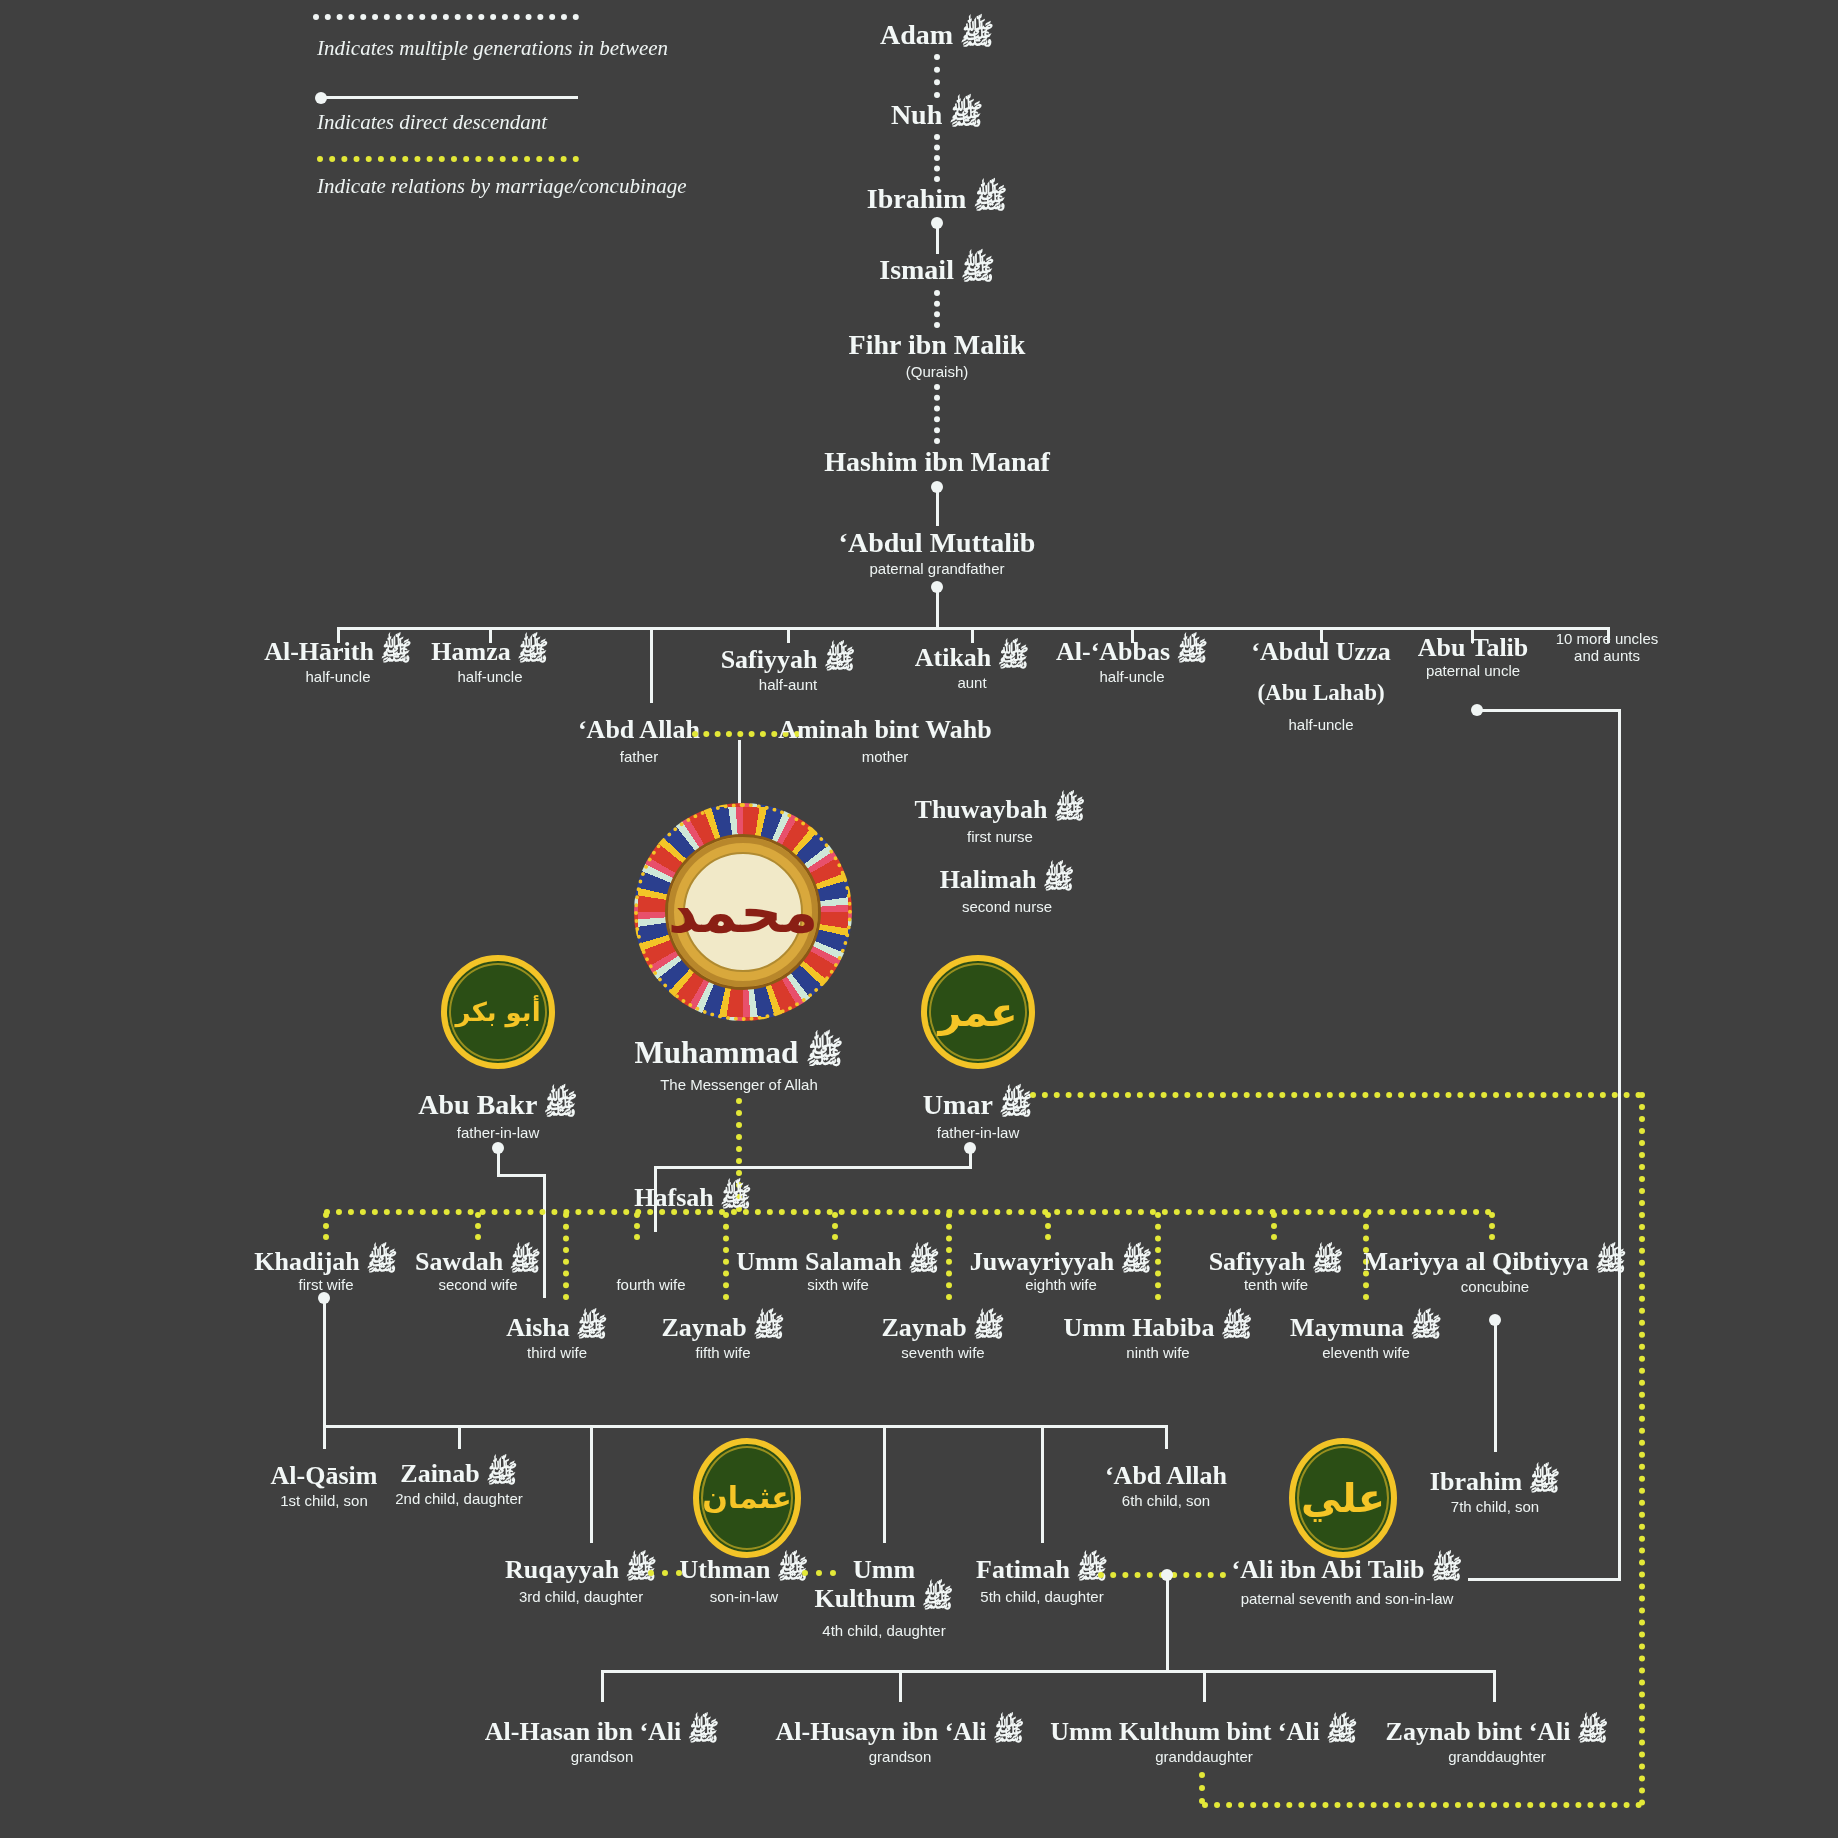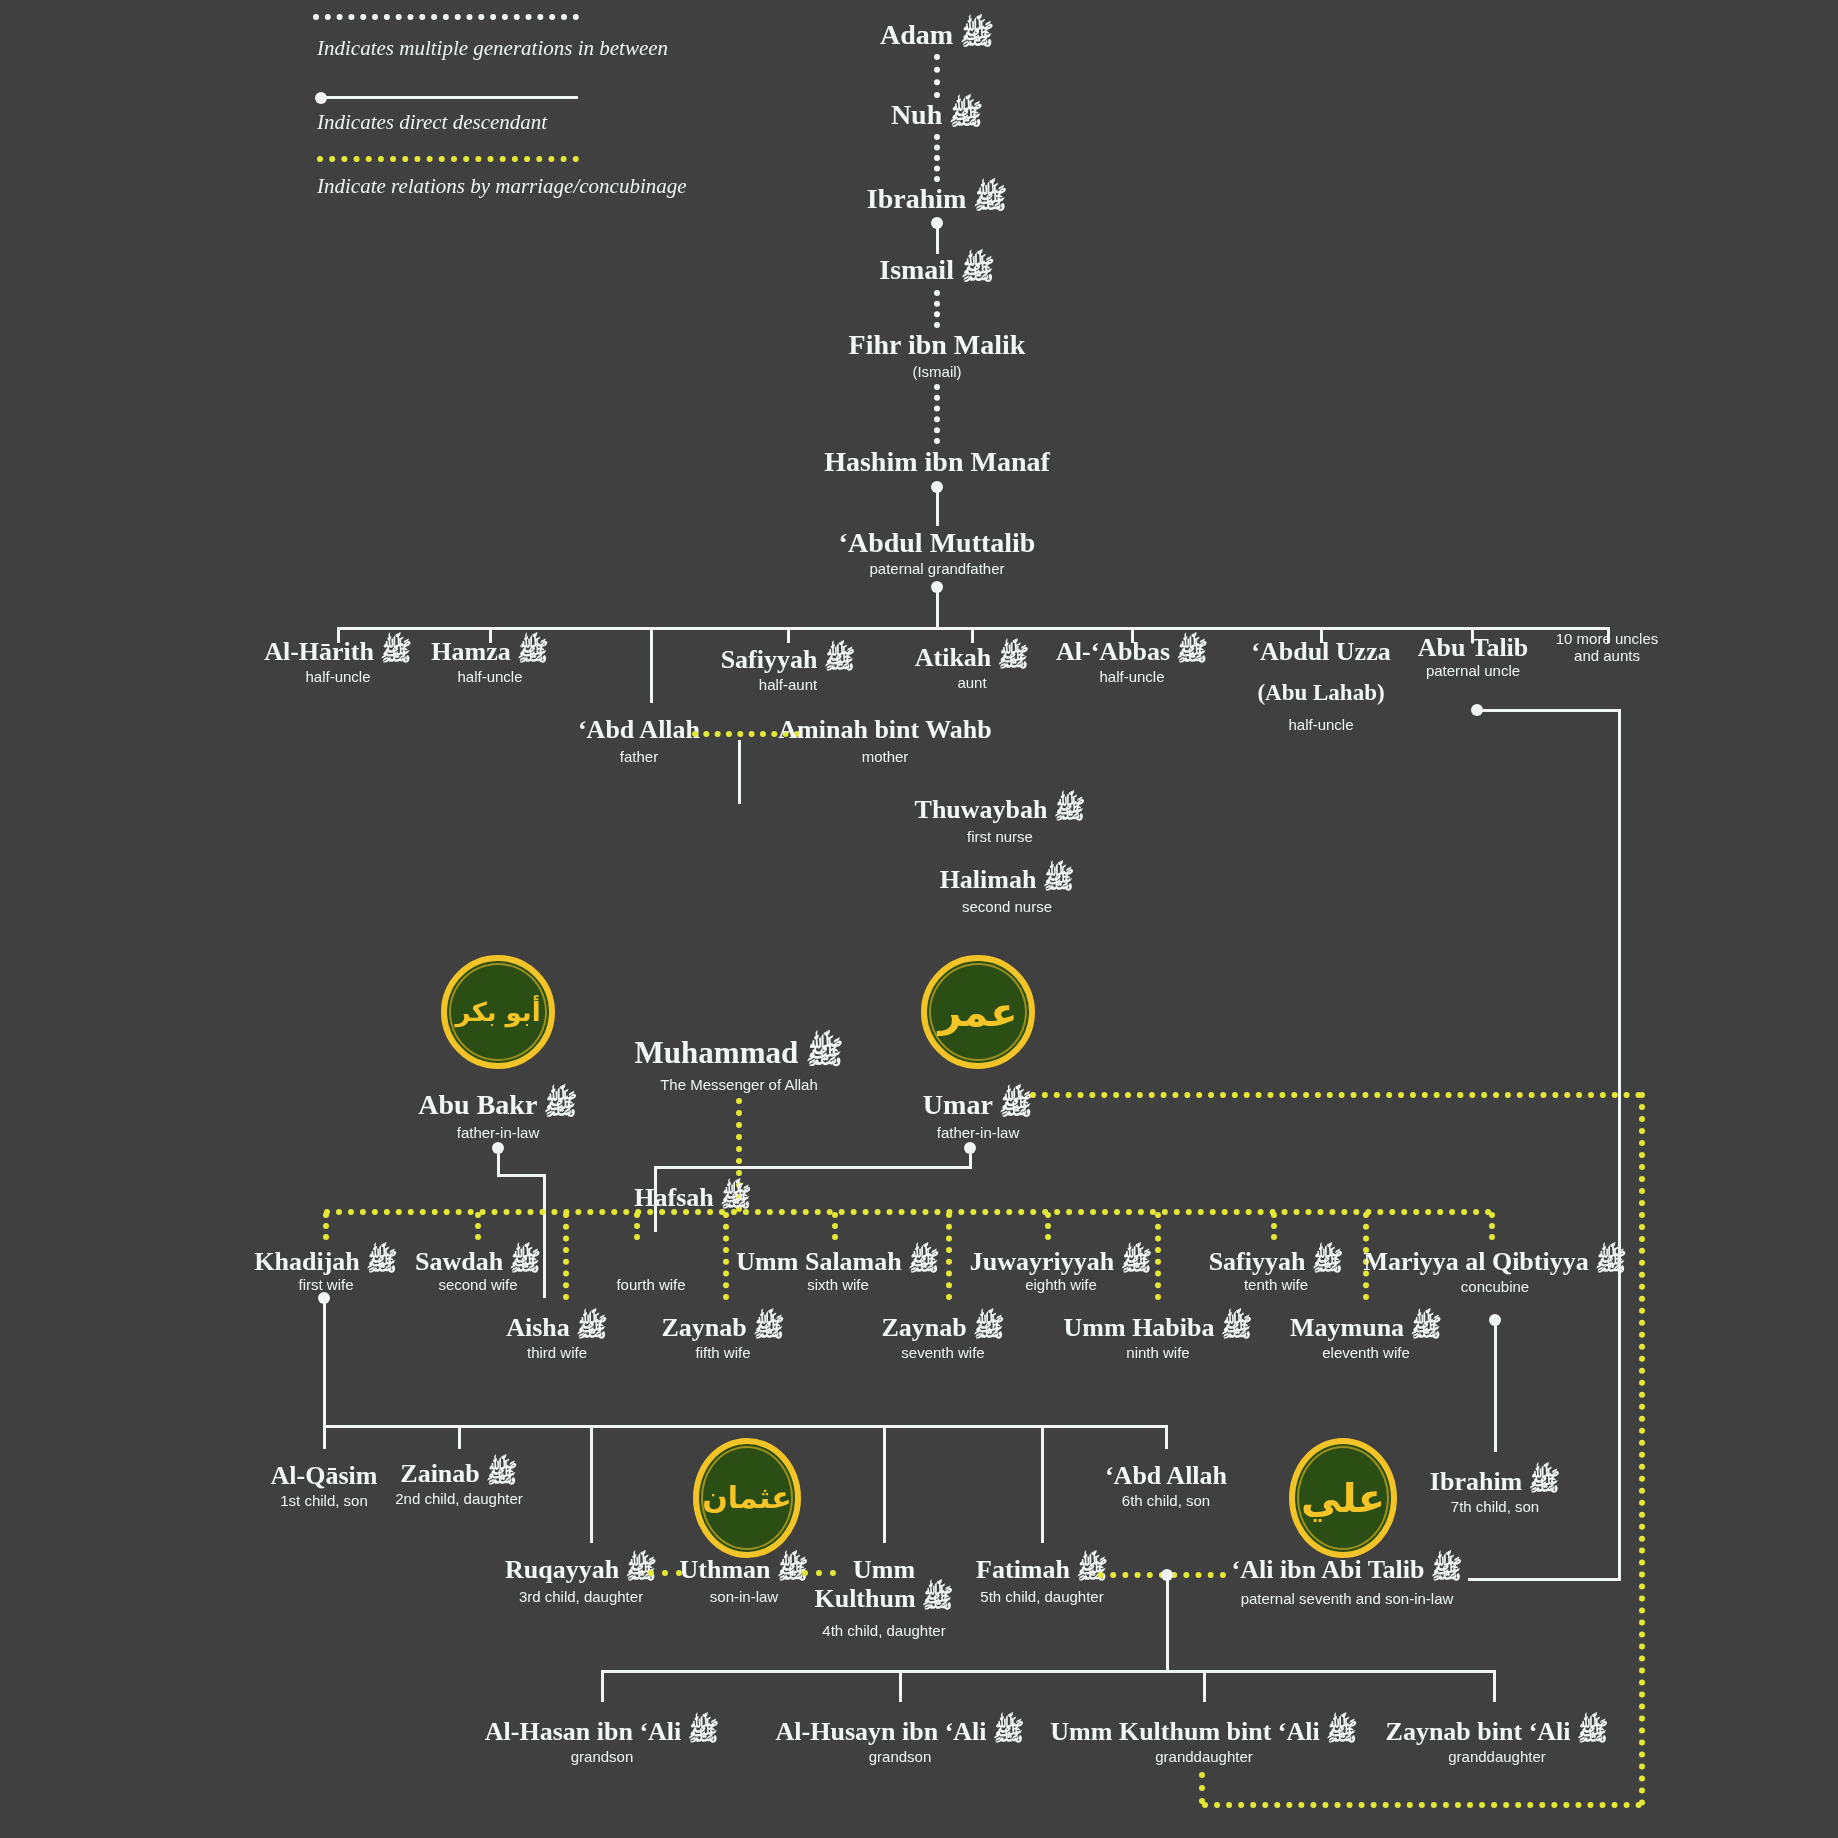--- a/index.html
+++ b/index.html
@@ -54,21 +54,21 @@
   <div class="name lg" style="left:937px;top:20px;">Adam ﷺ</div>
   <div class="dotv" style="left:934px;top:54px;height:44px;"></div>
   <div class="name lg" style="left:937px;top:100px;">Nuh ﷺ</div>
   <div class="dotv" style="left:934px;top:134px;height:48px;"></div>
   <div class="name lg" style="left:937px;top:184px;">Ibrahim ﷺ</div>
   <div class="dot" style="left:937px;top:223px;"></div>
   <div class="vline" style="left:936px;top:220px;height:34px;"></div>
   <div class="name lg" style="left:937px;top:255px;">Ismail ﷺ</div>
   <div class="dotv" style="left:934px;top:290px;height:38px;"></div>
   <div class="name lg" style="left:937px;top:330px;">Fihr ibn Malik</div>
-  <div class="sub" style="left:937px;top:363px;">(Ismail)</div>
+  <div class="sub" style="left:937px;top:363px;">(Quraish)</div>
   <div class="dotv" style="left:934px;top:384px;height:60px;"></div>
   <div class="name lg" style="left:937px;top:447px;">Hashim ibn Manaf</div>
   <div class="dot" style="left:937px;top:487px;"></div>
   <div class="vline" style="left:936px;top:484px;height:42px;"></div>
   <div class="name lg" style="left:937px;top:528px;">ʻAbdul Muttalib</div>
   <div class="sub" style="left:937px;top:560px;">paternal grandfather</div>
   <div class="dot" style="left:937px;top:587px;"></div>
   <div class="vline" style="left:936px;top:584px;height:43px;"></div>
 
   <div class="hline" style="left:338px;top:627px;width:1272px;"></div>
@@ -109,20 +109,27 @@
   <div class="chain-h" style="left:692px;top:731px;width:108px;"></div>
   <div class="name" style="left:885px;top:716px;">Aminah bint Wahb</div>
   <div class="sub" style="left:885px;top:748px;">mother</div>
   <div class="vline" style="left:738px;top:740px;height:64px;"></div>
 
   <div class="name" style="left:1000px;top:796px;">Thuwaybah ﷺ</div>
   <div class="sub" style="left:1000px;top:828px;">first nurse</div>
   <div class="name" style="left:1007px;top:866px;">Halimah ﷺ</div>
   <div class="sub" style="left:1007px;top:898px;">second nurse</div>
 
+  <div class="bigmedal" style="left:634px;top:803px;">
+    <div class="mid">
+      <div class="inner">
+        <span class="ar">محمد</span>
+      </div>
+    </div>
+  </div>
   <div class="name xl" style="left:739px;top:1036px;">Muhammad ﷺ</div>
   <div class="sub" style="left:739px;top:1076px;">The Messenger of Allah</div>
   <div class="chain-v" style="left:736px;top:1098px;height:114px;"></div>
 
   <div class="medal" style="left:441px;top:955px;width:102px;height:102px;">
     <span class="ar" style="font-size:26px;">أبو بكر</span>
   </div>
   <div class="name lg" style="left:498px;top:1090px;">Abu Bakr ﷺ</div>
   <div class="sub" style="left:498px;top:1124px;">father-in-law</div>
   <div class="dot" style="left:498px;top:1148px;"></div>

